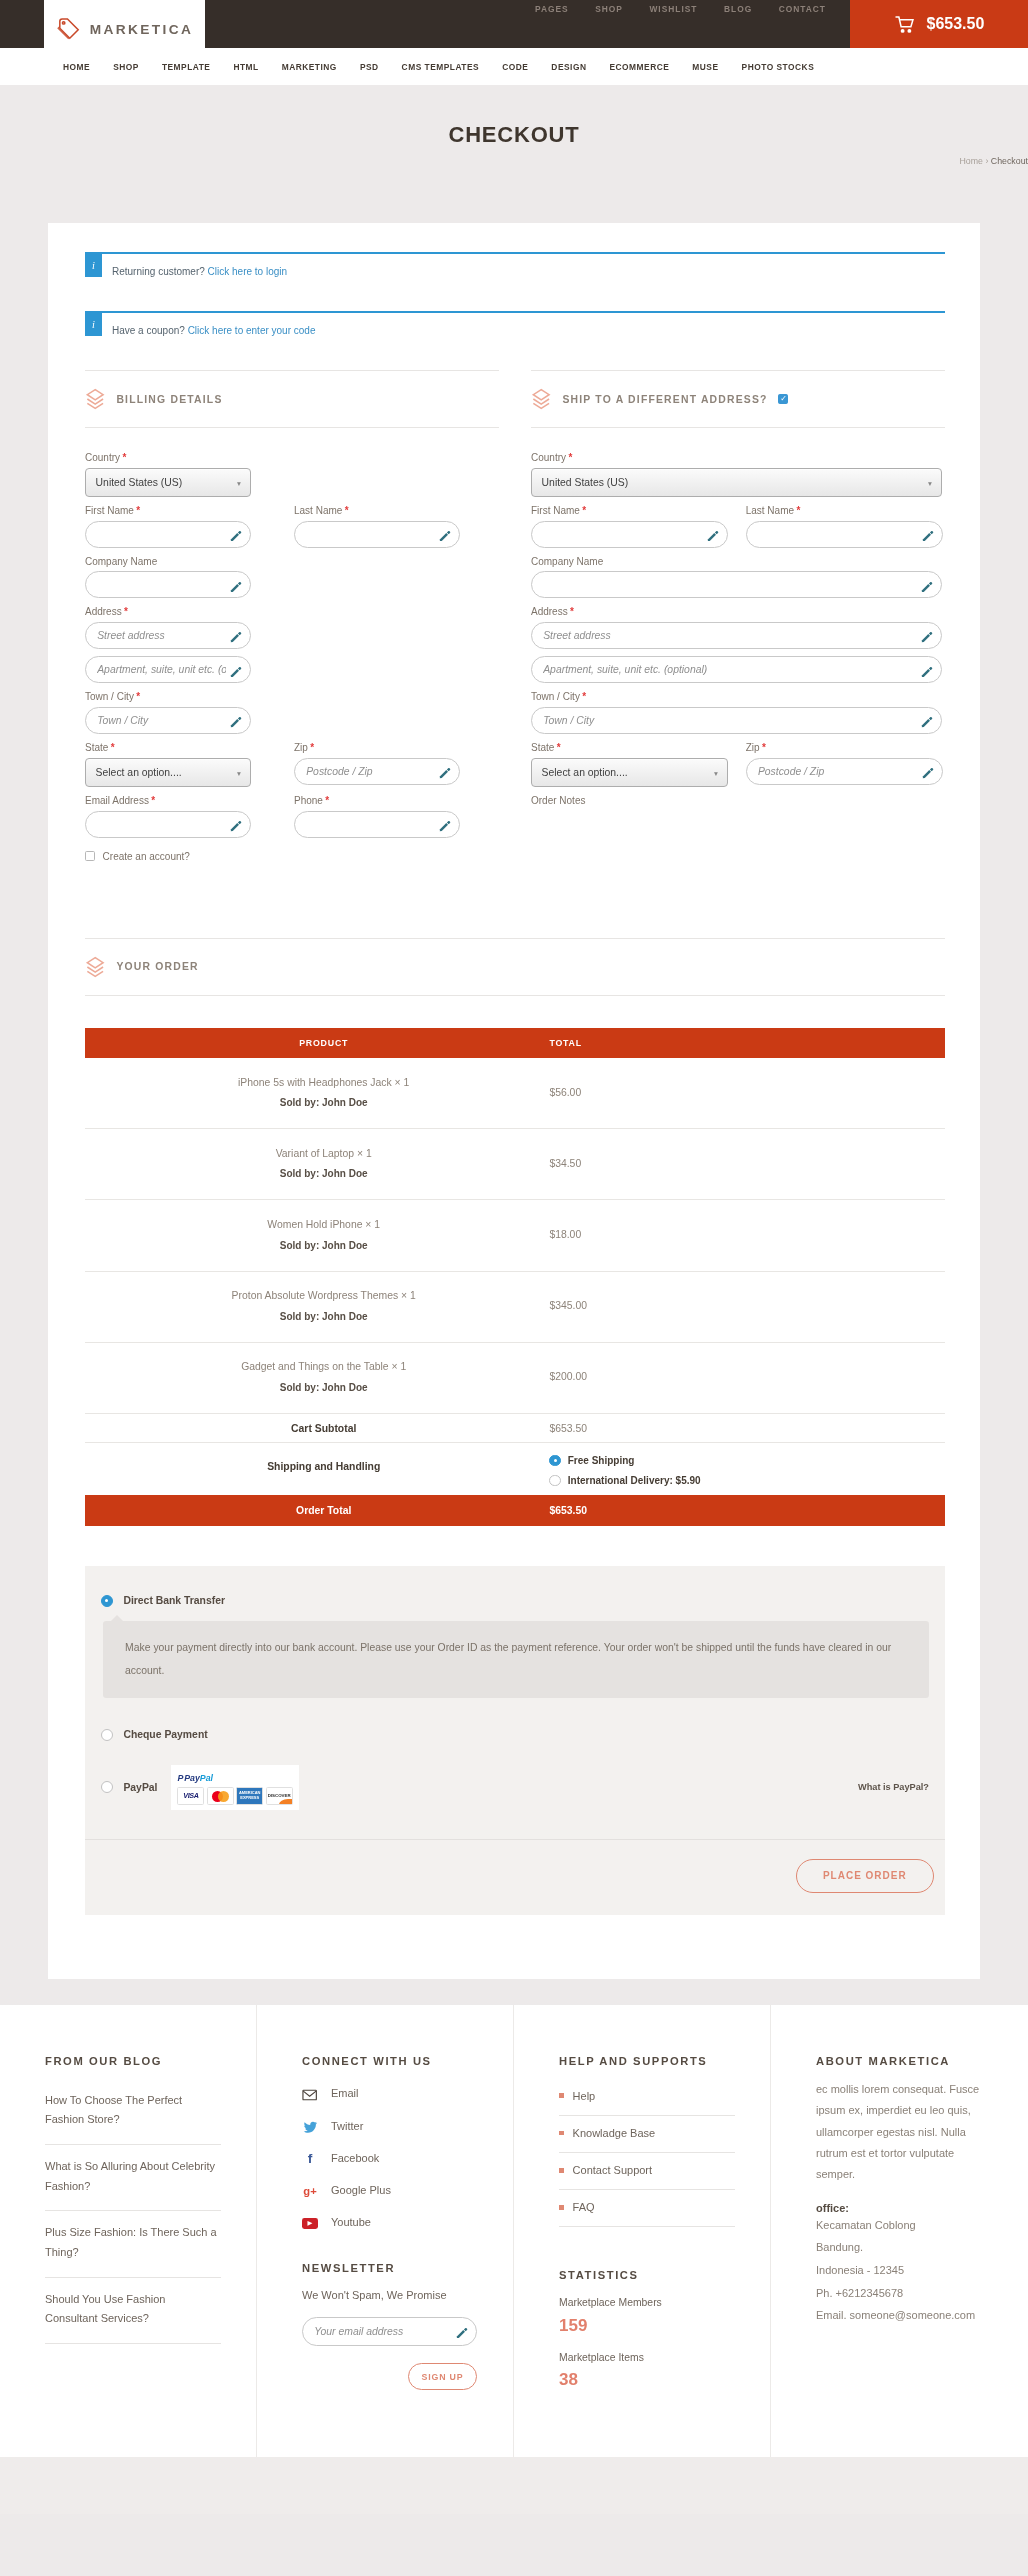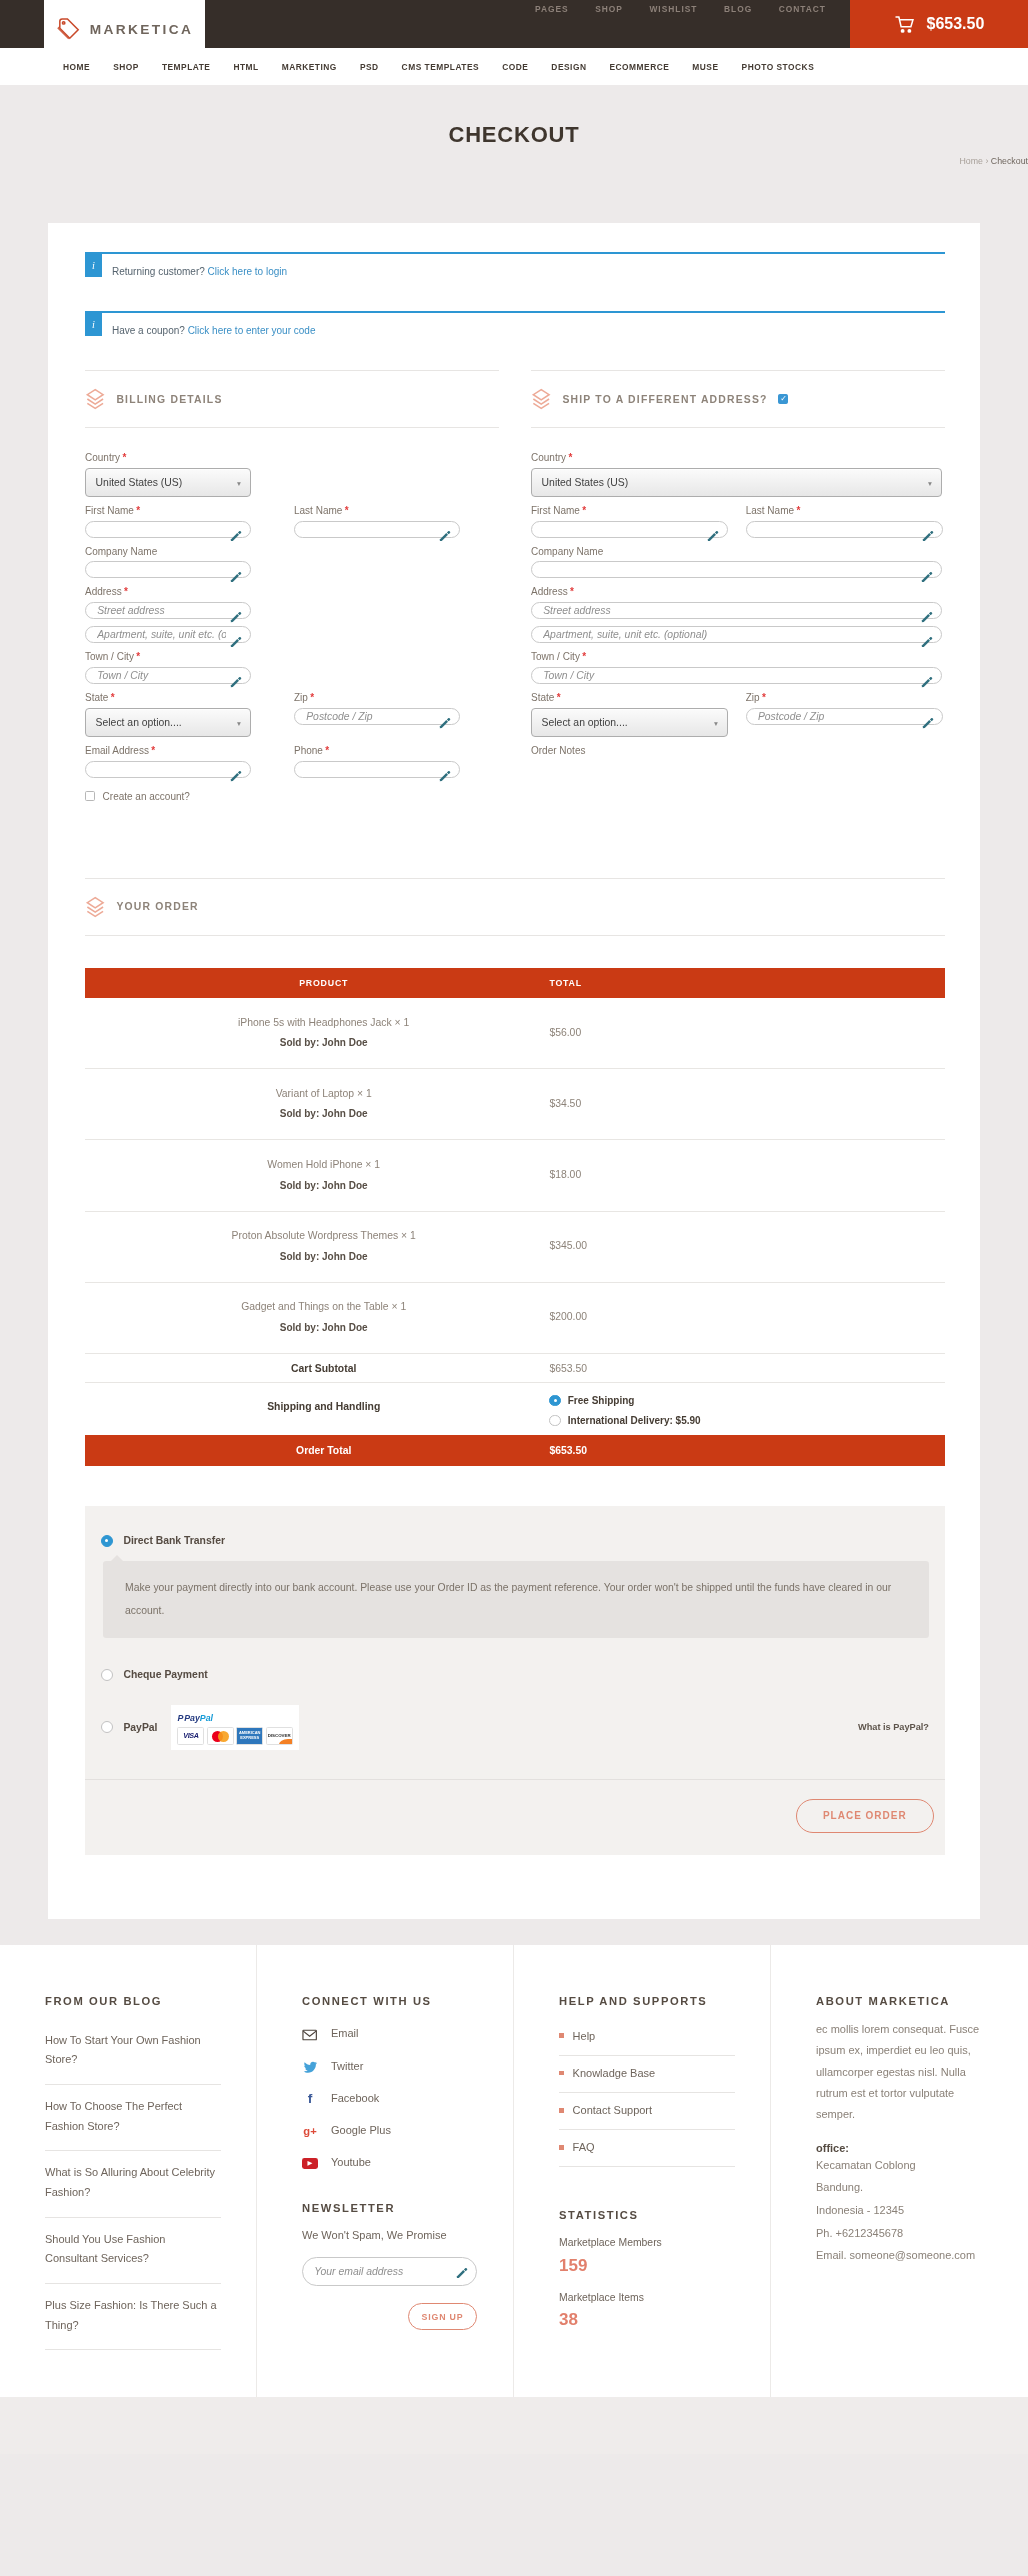--- a/index.html
+++ b/index.html
@@ -50,21 +50,21 @@
   .layers-icon { display:inline-flex; width:21px; height:22px; }
 
   .fgroup { margin-bottom:8px; }
   .frow { display:flex; }
   .half-b { width:166px; } .half-b + .half-b { margin-left:43px; }
   .half-s { width:197px; } .half-s + .half-s { margin-left:17.7px; }
   .w206 { width:166px; } .wfull { width:411px; }
   label.flabel { display:block; font-size:10px; color:#7d7369; margin-bottom:4.8px; }
   .req { color:#e23b3b; font-weight:bold; margin-left:2.4px; }
   .pill { position:relative; }
-  input.text { width:100%; height:17px; border:0.8px solid #c9c9c9; border-radius:13.7px;
+  input.text { width:100%; height:27px; border:0.8px solid #c9c9c9; border-radius:13.7px;
     padding:0 24px 0 11.2px; font-size:10.4px; color:#555; outline:none; background:#fff;
     font-family:"Liberation Sans",sans-serif; }
   input.text::placeholder, textarea::placeholder { color:#8f8f8f; font-style:italic; }
   .pen-icon { position:absolute; right:8px; top:7.2px; width:13.7px; height:13.7px; }
   .fake-select { height:29px; border:0.8px solid #adadad; border-radius:4px;
     background:linear-gradient(#fbfbfb,#e7e7e7); box-shadow:inset 0 0.8px 0 #fff;
     display:flex; align-items:center; padding:0 21px 0 9.6px; font-size:10.4px; color:#3f3f3f;
     position:relative; cursor:pointer; }
   .sel-arrow { position:absolute; right:8px; top:11.2px; font-size:6.4px; color:#888; }
   textarea.notes { width:411px; height:135px; border:0.8px solid #c9c9c9; border-radius:14.5px;
@@ -618,25 +618,24 @@
     </div>
   </section>
 </main>
 
 
 <footer class="site-footer">
   <div class="fcol">
     <div class="fhead">FROM OUR BLOG</div>
     <div>
 
-    <a class="blog-link">How To Start Your Own Fashion Store?</a>
         <a class="blog-link">How To Choose The Perfect Fashion Store?</a>
         <a class="blog-link">What is So Alluring About Celebrity Fashion?</a>
+        <a class="blog-link">Plus Size Fashion: Is There Such a Thing?</a>
         <a class="blog-link">Should You Use Fashion Consultant Services?</a>
-        <a class="blog-link">Plus Size Fashion: Is There Such a Thing?</a>
       </div>
   </div>
 
   <div class="fcol">
     <div class="fhead">CONNECT WITH US</div>
     <div class="social-item">
       <span class="soc-icon">
         <svg viewBox="0 0 24 18" width="15.3" height="12" fill="none" stroke="#4a413a" stroke-width="1.8">
           <rect x="1.5" y="1.5" width="21" height="15" rx="1"></rect>
             <path d="M2 3 L12 11 L22 3"></path>

